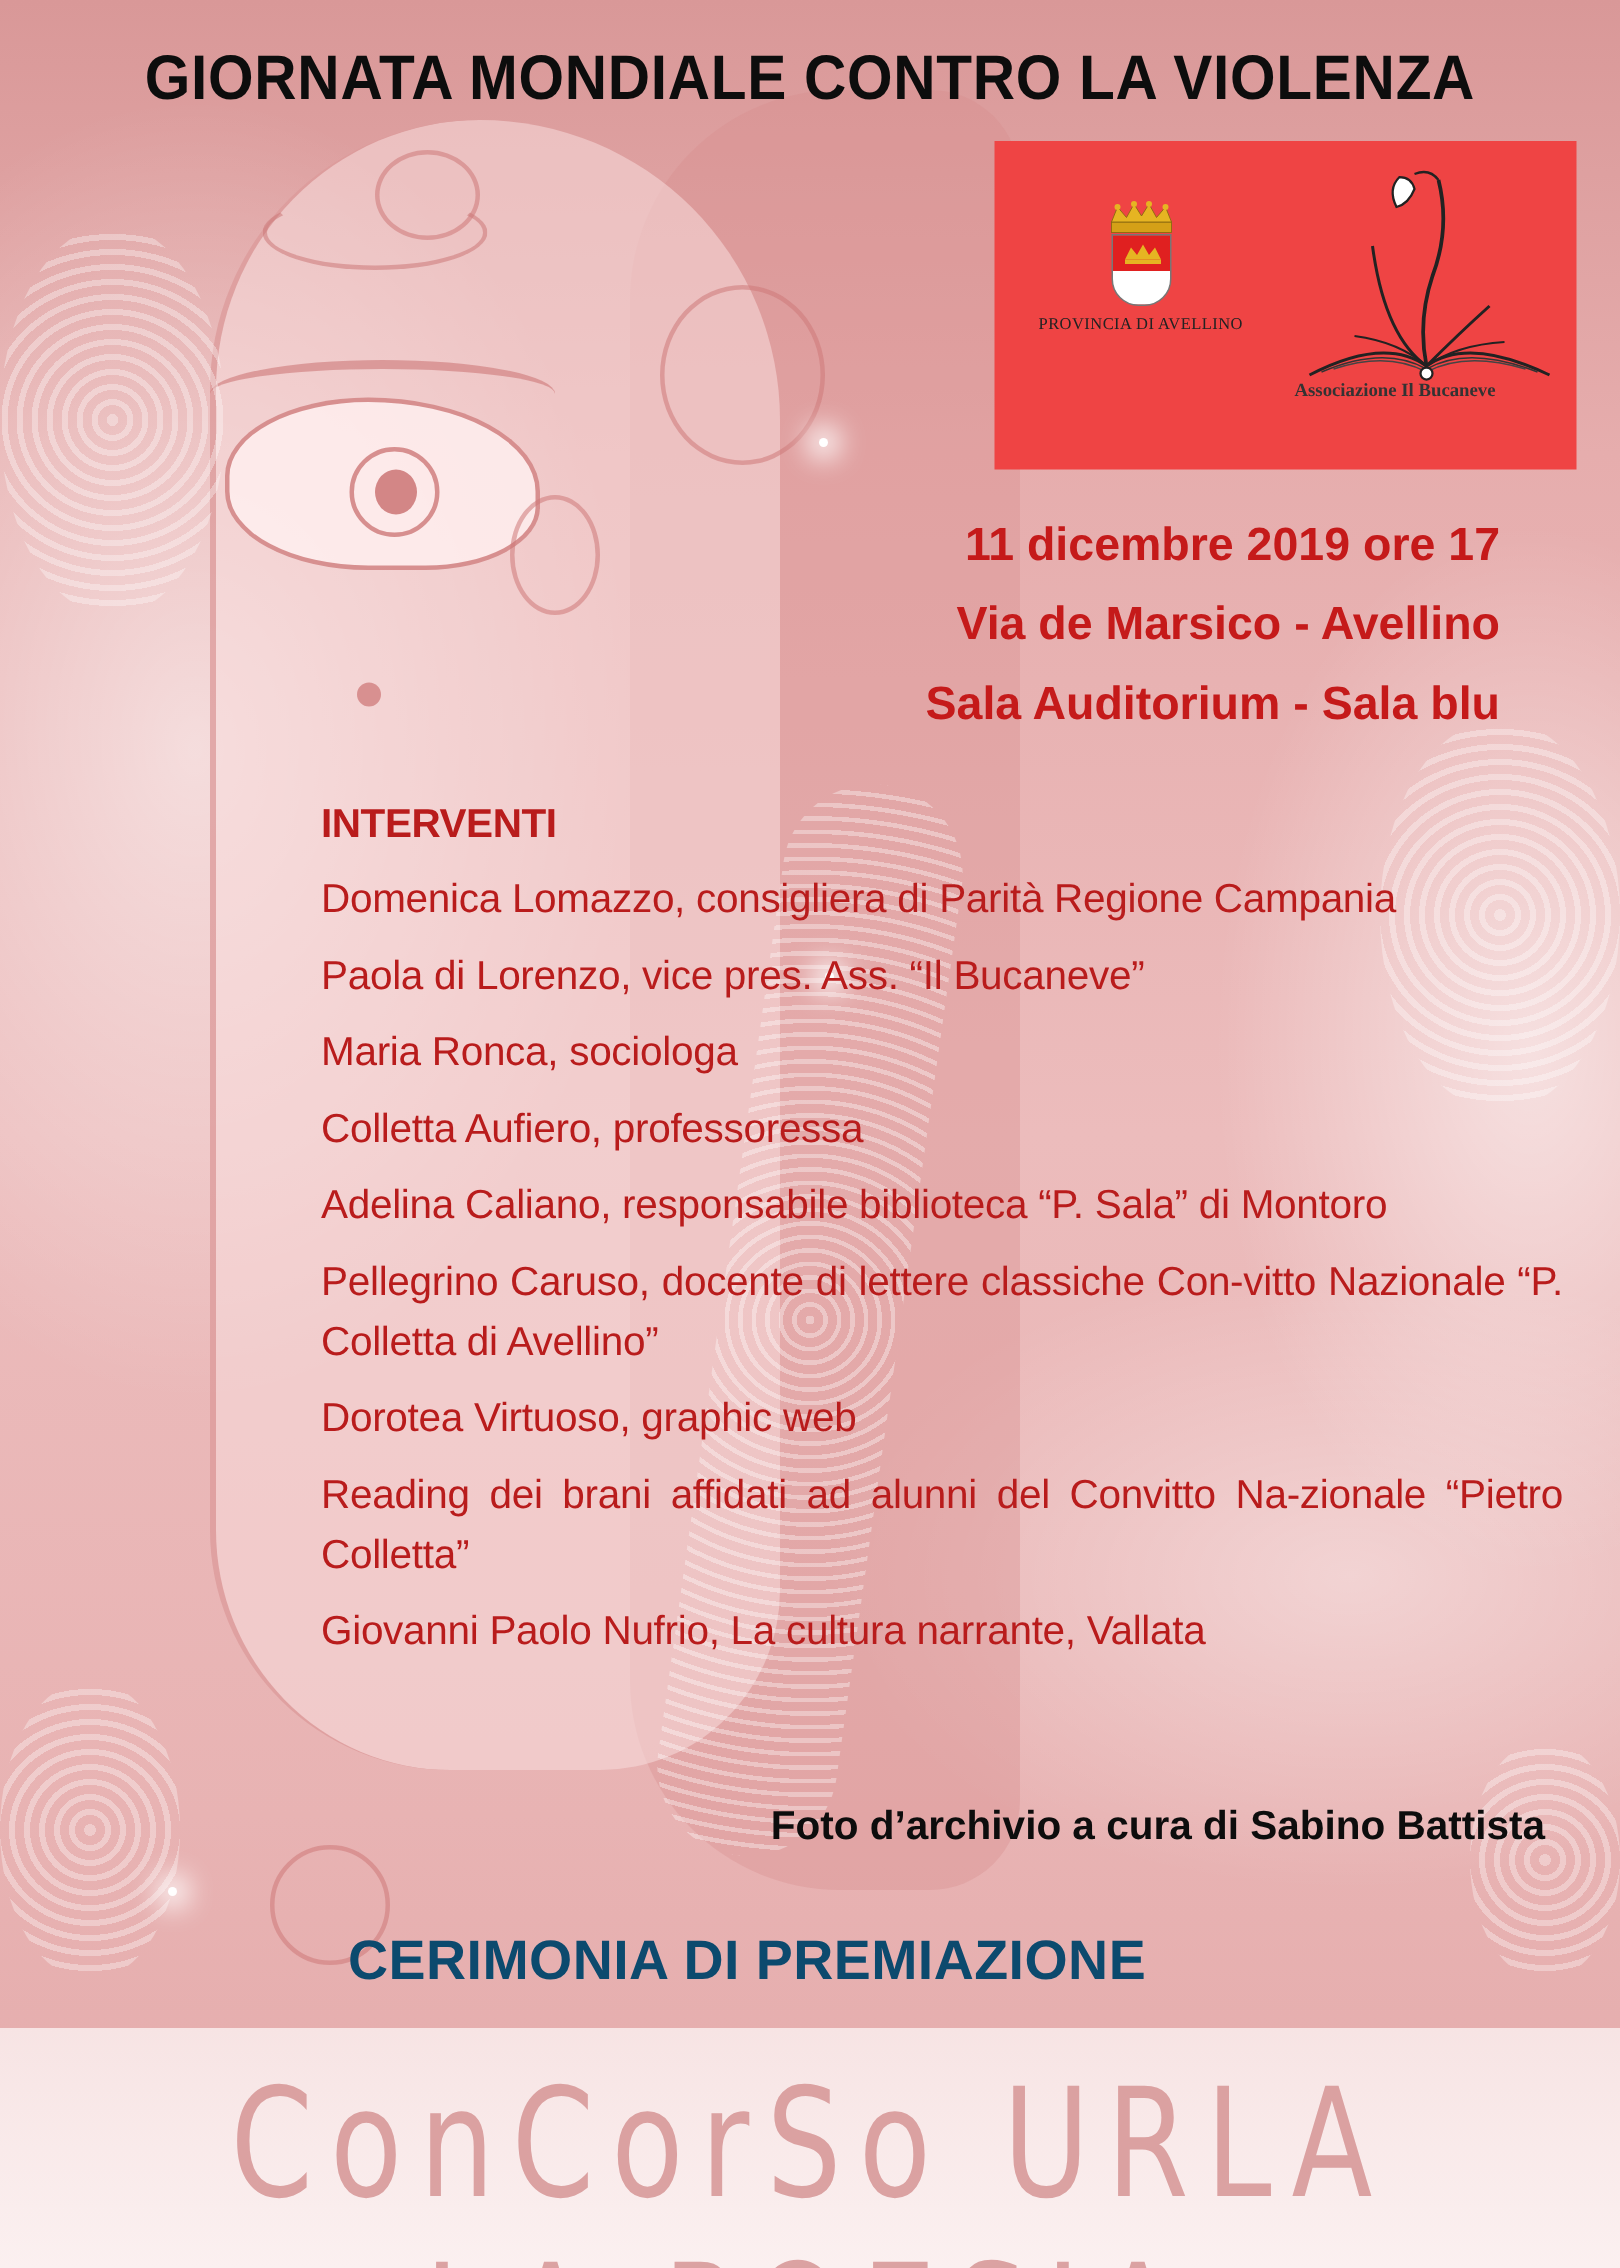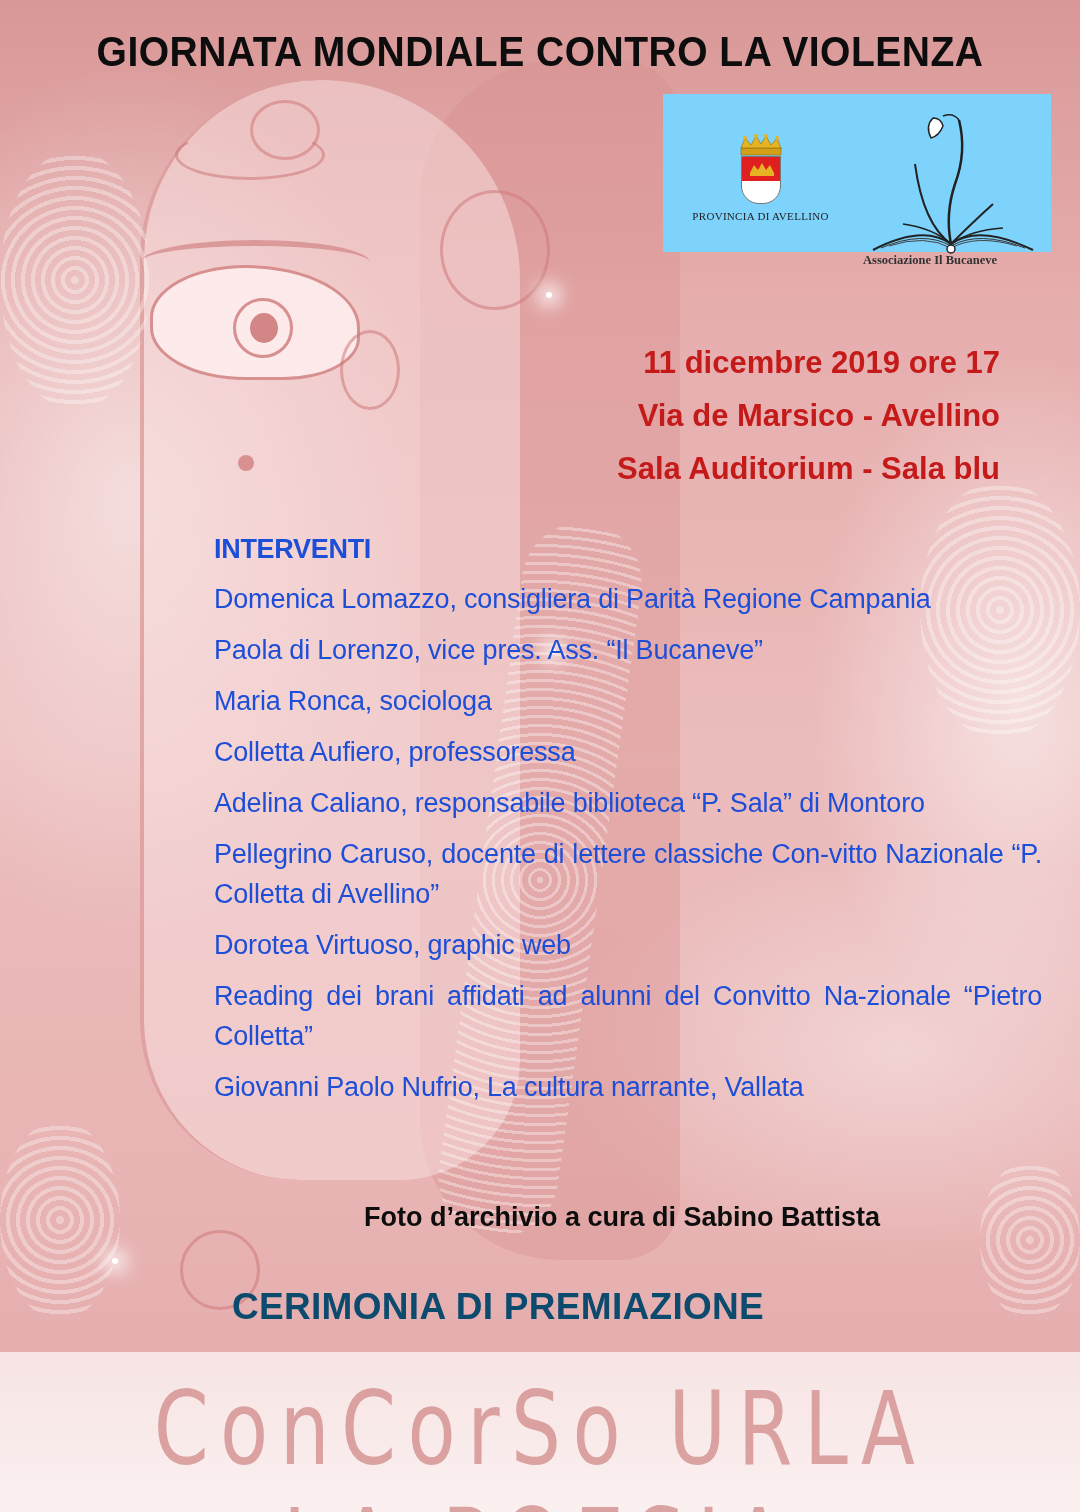--- a/index.html
+++ b/index.html
@@ -59,41 +59,41 @@
     position:absolute; left:0; top:1352px; width:1080px; height:160px;
     background:linear-gradient(180deg, #f7e4e4 0%, #fbf0f0 100%);
   }
 
   .title {
     position:absolute; left:0; top:28px; width:1080px; text-align:center;
     font-size:42px; font-weight:bold; color:#0d0d0d; letter-spacing:0.5px;
     transform:scaleX(0.93);
   }
   .logos {
-    position:absolute; left:663px; top:94px; width:388px; height:158px;
-    background:#7dd3fc;
+    position:absolute; left:663px; top:94px; width:388px; height:219px;
+    background:#ef4444;
   }
   .logo-prov { position:absolute; left:20px; top:40px; width:155px; text-align:center; }
   .crown { width:44px; height:22px; margin:0 auto; position:relative; }
   .shield {
     width:40px; height:48px; margin:0 auto;
     border:1px solid #777; border-radius:0 0 18px 18px; overflow:hidden;
     background:linear-gradient(180deg, #e02020 0 52%, #ffffff 52% 100%);
   }
   .prov-label { font-family:"Liberation Serif", serif; font-size:11px; color:#222; margin-top:6px; letter-spacing:0.3px; }
   .logo-assoc { position:absolute; left:200px; top:10px; width:180px; height:170px; text-align:left; }
   .assoc-label { position:absolute; left:0; bottom:6px; width:100%; font-family:"Liberation Serif", serif; font-weight:bold; font-size:12.5px; color:#333; }
 
   .event-info { position:absolute; left:520px; top:336px; width:480px; text-align:right; color:#c51a1a; font-weight:bold; }
   .event-line { font-size:31px; line-height:53px; }
 
-  .interventi { position:absolute; left:214px; top:534px; width:828px; color:#1d4ed8; }
+  .interventi { position:absolute; left:214px; top:534px; width:828px; color:#b91c1c; }
   .int-heading { font-size:27px; font-weight:bold; margin-bottom:14px; letter-spacing:-0.3px; }
   .int-item { font-size:27px; font-weight:normal; line-height:40px; margin-bottom:11px; text-align:justify; letter-spacing:-0.2px; }
-  .credit { position:absolute; left:214px; top:1202px; width:846px; text-align:center; font-size:27px; font-weight:bold; color:#0d0d0d; padding-right:30px; }
+  .credit { position:absolute; left:214px; top:1202px; width:846px; text-align:right; font-size:27px; font-weight:bold; color:#0d0d0d; padding-right:30px; }
 
   .ceremony { position:absolute; left:232px; top:1286px; font-size:37px; font-weight:bold; color:#0c4a6e; letter-spacing:0.3px; }
   .contest {
     position:absolute; left:0; top:1376px; width:1080px; text-align:center;
     font-family:"DejaVu Sans", sans-serif; font-size:96px; color:#d89a9a;
     letter-spacing:14px; font-weight:normal; transform:scaleX(0.82) scaleY(1.05);
     opacity:0.9;
   }
 </style>
 </head>

